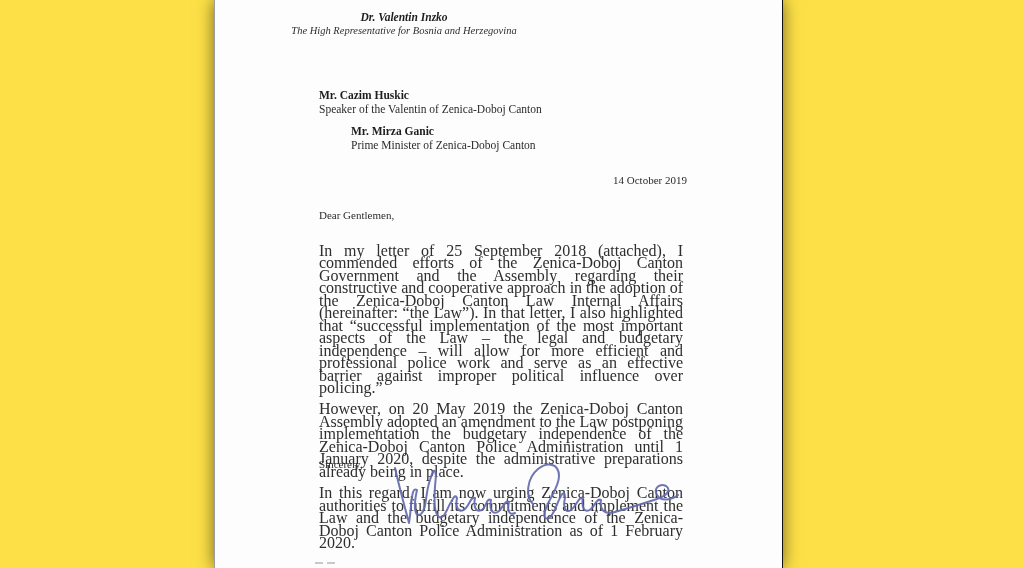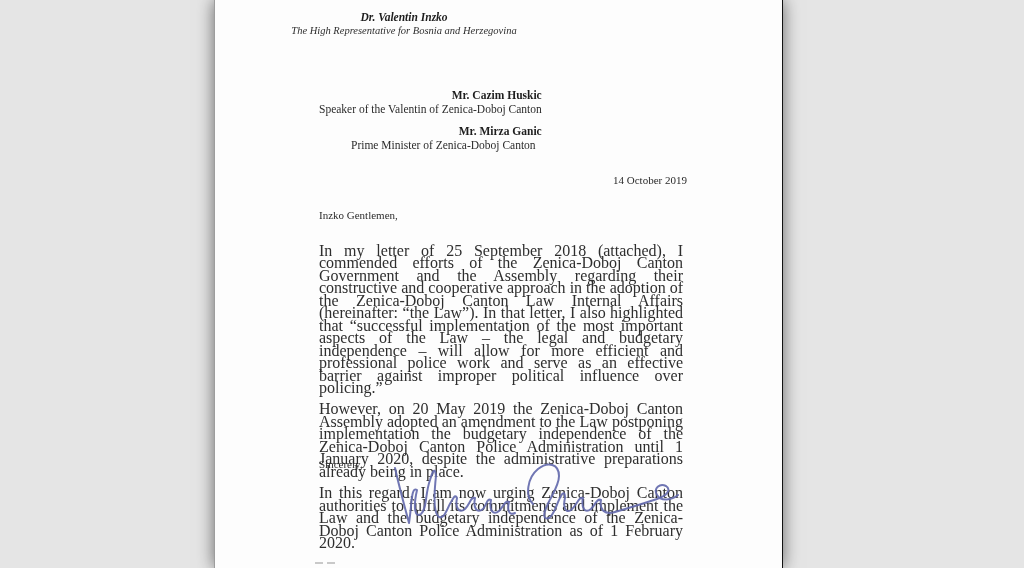--- a/index.html
+++ b/index.html
@@ -8,21 +8,21 @@
     width: 1024px;
     height: 568px;
     overflow: hidden;
     background: #262626;
     font-family: "Liberation Serif", serif;
   }
   .stage {
     position: relative;
     width: 1024px;
     height: 568px;
-    background: #e5e5e5;
+    background: #fde047;
   }
   .paper {
     position: absolute;
     left: 214px;
     top: 0;
     width: 569px;
     height: 568px;
     background: #fdfdfd;
     border-left: 1px solid #9d9d9d;
     border-right: 1px solid #121212;
@@ -50,21 +50,21 @@
     color: #2e2e2e;
   }
   .recipients {
     position: absolute;
     left: 104px;
     top: 89px;
     font-size: 11.5px;
     line-height: 13.5px;
   }
   .recipient + .recipient { margin-top: 9px; margin-left: 32px; }
-  .recipient-name { font-weight: bold; color: #1e1e1e; text-align: right; }
+  .recipient-name { font-weight: bold; color: #1e1e1e; }
   .recipient-role { color: #2b2b2b; }
   .letter-date {
     position: absolute;
     left: 398px;
     top: 174px;
     font-size: 11px;
     color: #2b2b2b;
   }
   .salutation {
     position: absolute;
@@ -131,21 +131,21 @@
         <div class="recipient-role">Speaker of the Valentin of Zenica-Doboj Canton</div>
       </div>
       <div class="recipient">
         <div class="recipient-name">Mr. Mirza Ganic</div>
         <div class="recipient-role">Prime Minister of Zenica-Doboj Canton</div>
       </div>
     </div>
 
     <div class="letter-date">14 October 2019</div>
 
-    <div class="salutation">Inzko Gentlemen,</div>
+    <div class="salutation">Dear Gentlemen,</div>
 
     <div class="body-block">
       <p class="body-paragraph">In my letter of 25 September 2018 (attached), I commended efforts of the Zenica-Doboj Canton Government and the Assembly regarding their constructive and cooperative approach in the adoption of the Zenica-Doboj Canton Law Internal Affairs (hereinafter: “the Law”). In that letter, I also highlighted that “successful implementation of the most important aspects of the Law – the legal and budgetary independence – will allow for more efficient and professional police work and serve as an effective barrier against improper political influence over policing.”</p>
       <p class="body-paragraph">However, on 20 May 2019 the Zenica-Doboj Canton Assembly adopted an amendment to the Law postponing implementation the budgetary independence of the Zenica-Doboj Canton Police Administration until 1 January 2020, despite the administrative preparations already being in place.</p>
       <p class="body-paragraph">In this regard, I am now urging Zenica-Doboj Canton authorities to fulfill its commitments and implement the Law and the budgetary independence of the Zenica-Doboj Canton Police Administration as of 1 February 2020.</p>
     </div>
 
     <div class="closing">Sincerely,</div>
 
     <svg class="signature-svg" viewBox="0 0 310 88" fill="none" xmlns="http://www.w3.org/2000/svg">

